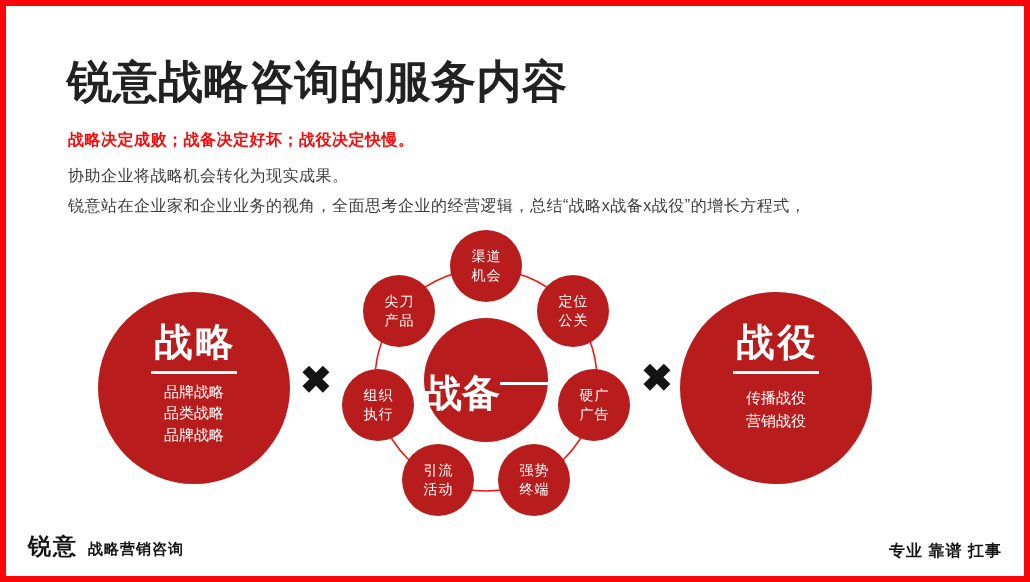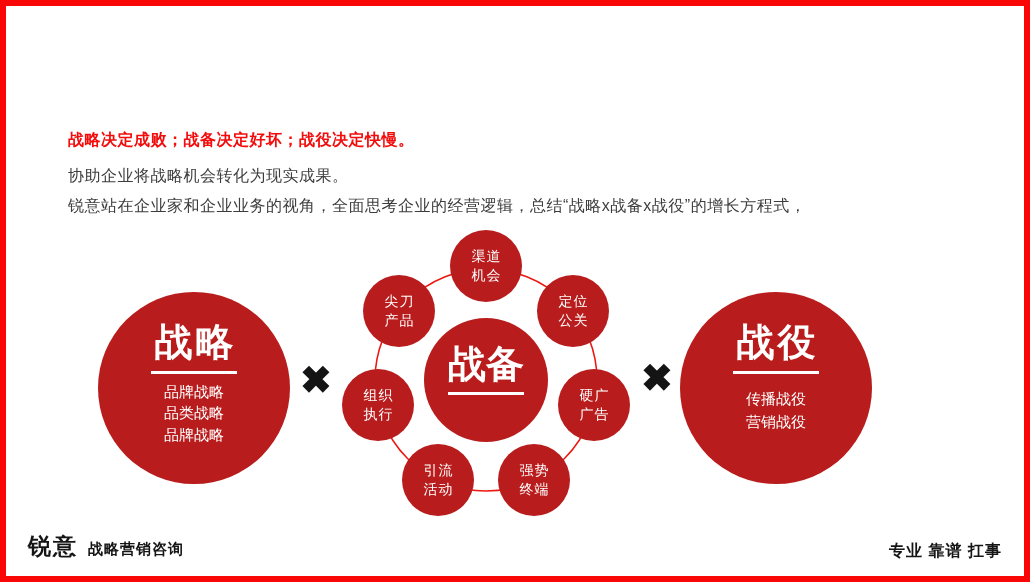--- a/index.html
+++ b/index.html
@@ -40,28 +40,28 @@
   
   .circle { border-radius:50%; background:#b91c1c; color:#fff; text-align:center; position:absolute; }
 
   .big-circle { width:192px; height:192px; display:flex; flex-direction:column; align-items:center; }
   .big-circle .heading {
     font-size:38px; font-weight:900; letter-spacing:3px; text-indent:3px;
     margin-top:30px; line-height:1.1; white-space:nowrap;
   }
   .big-underline { width:86px; height:3px; background:#ffffff; margin-top:7px; }
   .big-items { margin-top:7px; font-size:15px; line-height:21.5px; white-space:nowrap; }
-  .big-items.loose { margin-top:13px; line-height:23px; }
+  .big-items.loose { margin-top:13px; line-height:23px;font-family:Liberation Serif, serif; }
 
   .strategy-circle { left:98px;  top:292px; }
   .campaign-circle { left:680px; top:292px; }
 
   .hub-circle {
     left:424px; top:318px; width:124px; height:124px;
-    display:flex; flex-direction:column; align-items:center; z-index:10;
+    display:flex; align-items:center; z-index:10;
   }
   .hub-circle .heading { font-size:38px; font-weight:900; margin-top:27px; line-height:1.05; white-space:nowrap; }
   .hub-underline { width:76px; height:3px; background:#ffffff; margin-top:7px; }
 
   .ring-svg { position:absolute; left:340px; top:234px; z-index:1; }
 
   .satellite {
     width:72px; height:72px; z-index:5;
     display:flex; flex-direction:column; justify-content:center;
     font-size:14px; line-height:19.5px; letter-spacing:1px; text-indent:1px;
@@ -95,20 +95,21 @@
     letter-spacing:1px; white-space:nowrap;
   }
 </style>
 </head>
 <body>
 
 <div class="slide">
 
   <div class="frame"></div>
 
+  <h1 class="title">锐意战略咨询的服务内容</h1>
 
   <div class="slogan">战略决定成败；战备决定好坏；战役决定快慢。</div>
 
   <div class="intro">
     <div>协助企业将战略机会转化为现实成果。</div>
     <div>锐意站在企业家和企业业务的视角，全面思考企业的经营逻辑，总结“战略x战备x战役”的增长方程式，</div>
   </div>
 
   <svg class="ring-svg" width="292" height="292">
     <circle cx="146" cy="146" r="111" fill="none" stroke="#ed1710" stroke-width="1.5"></circle>

